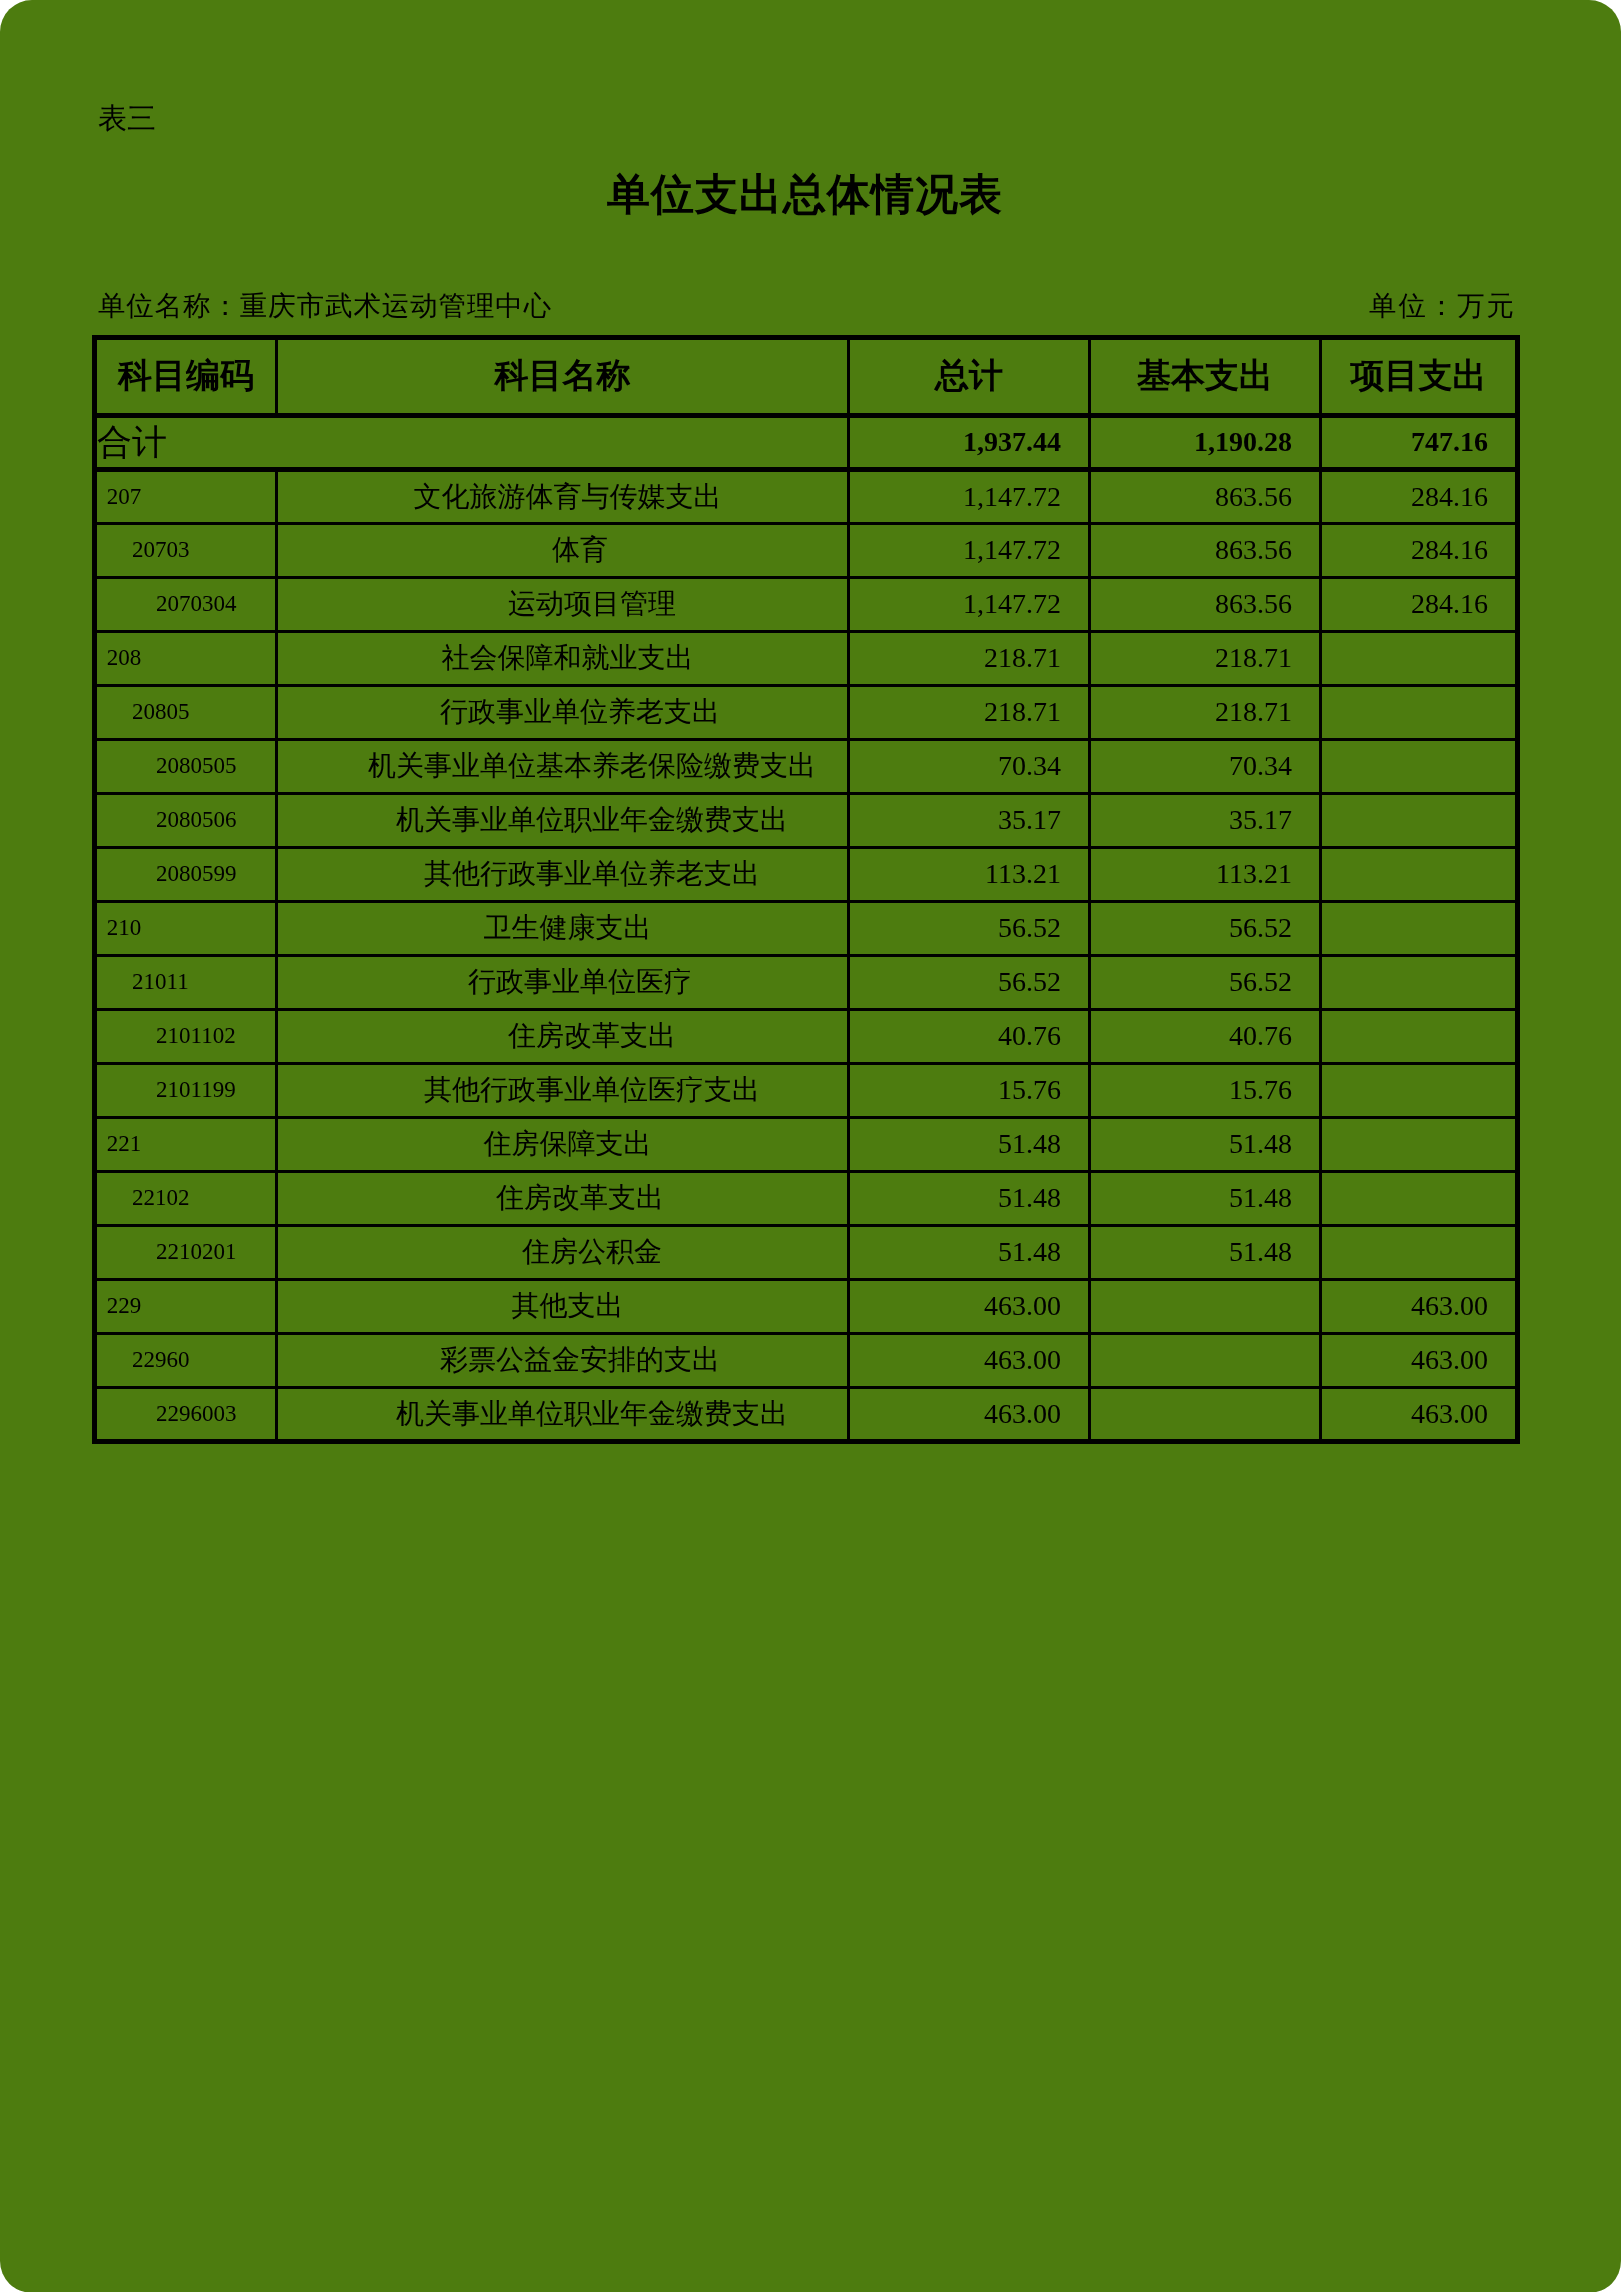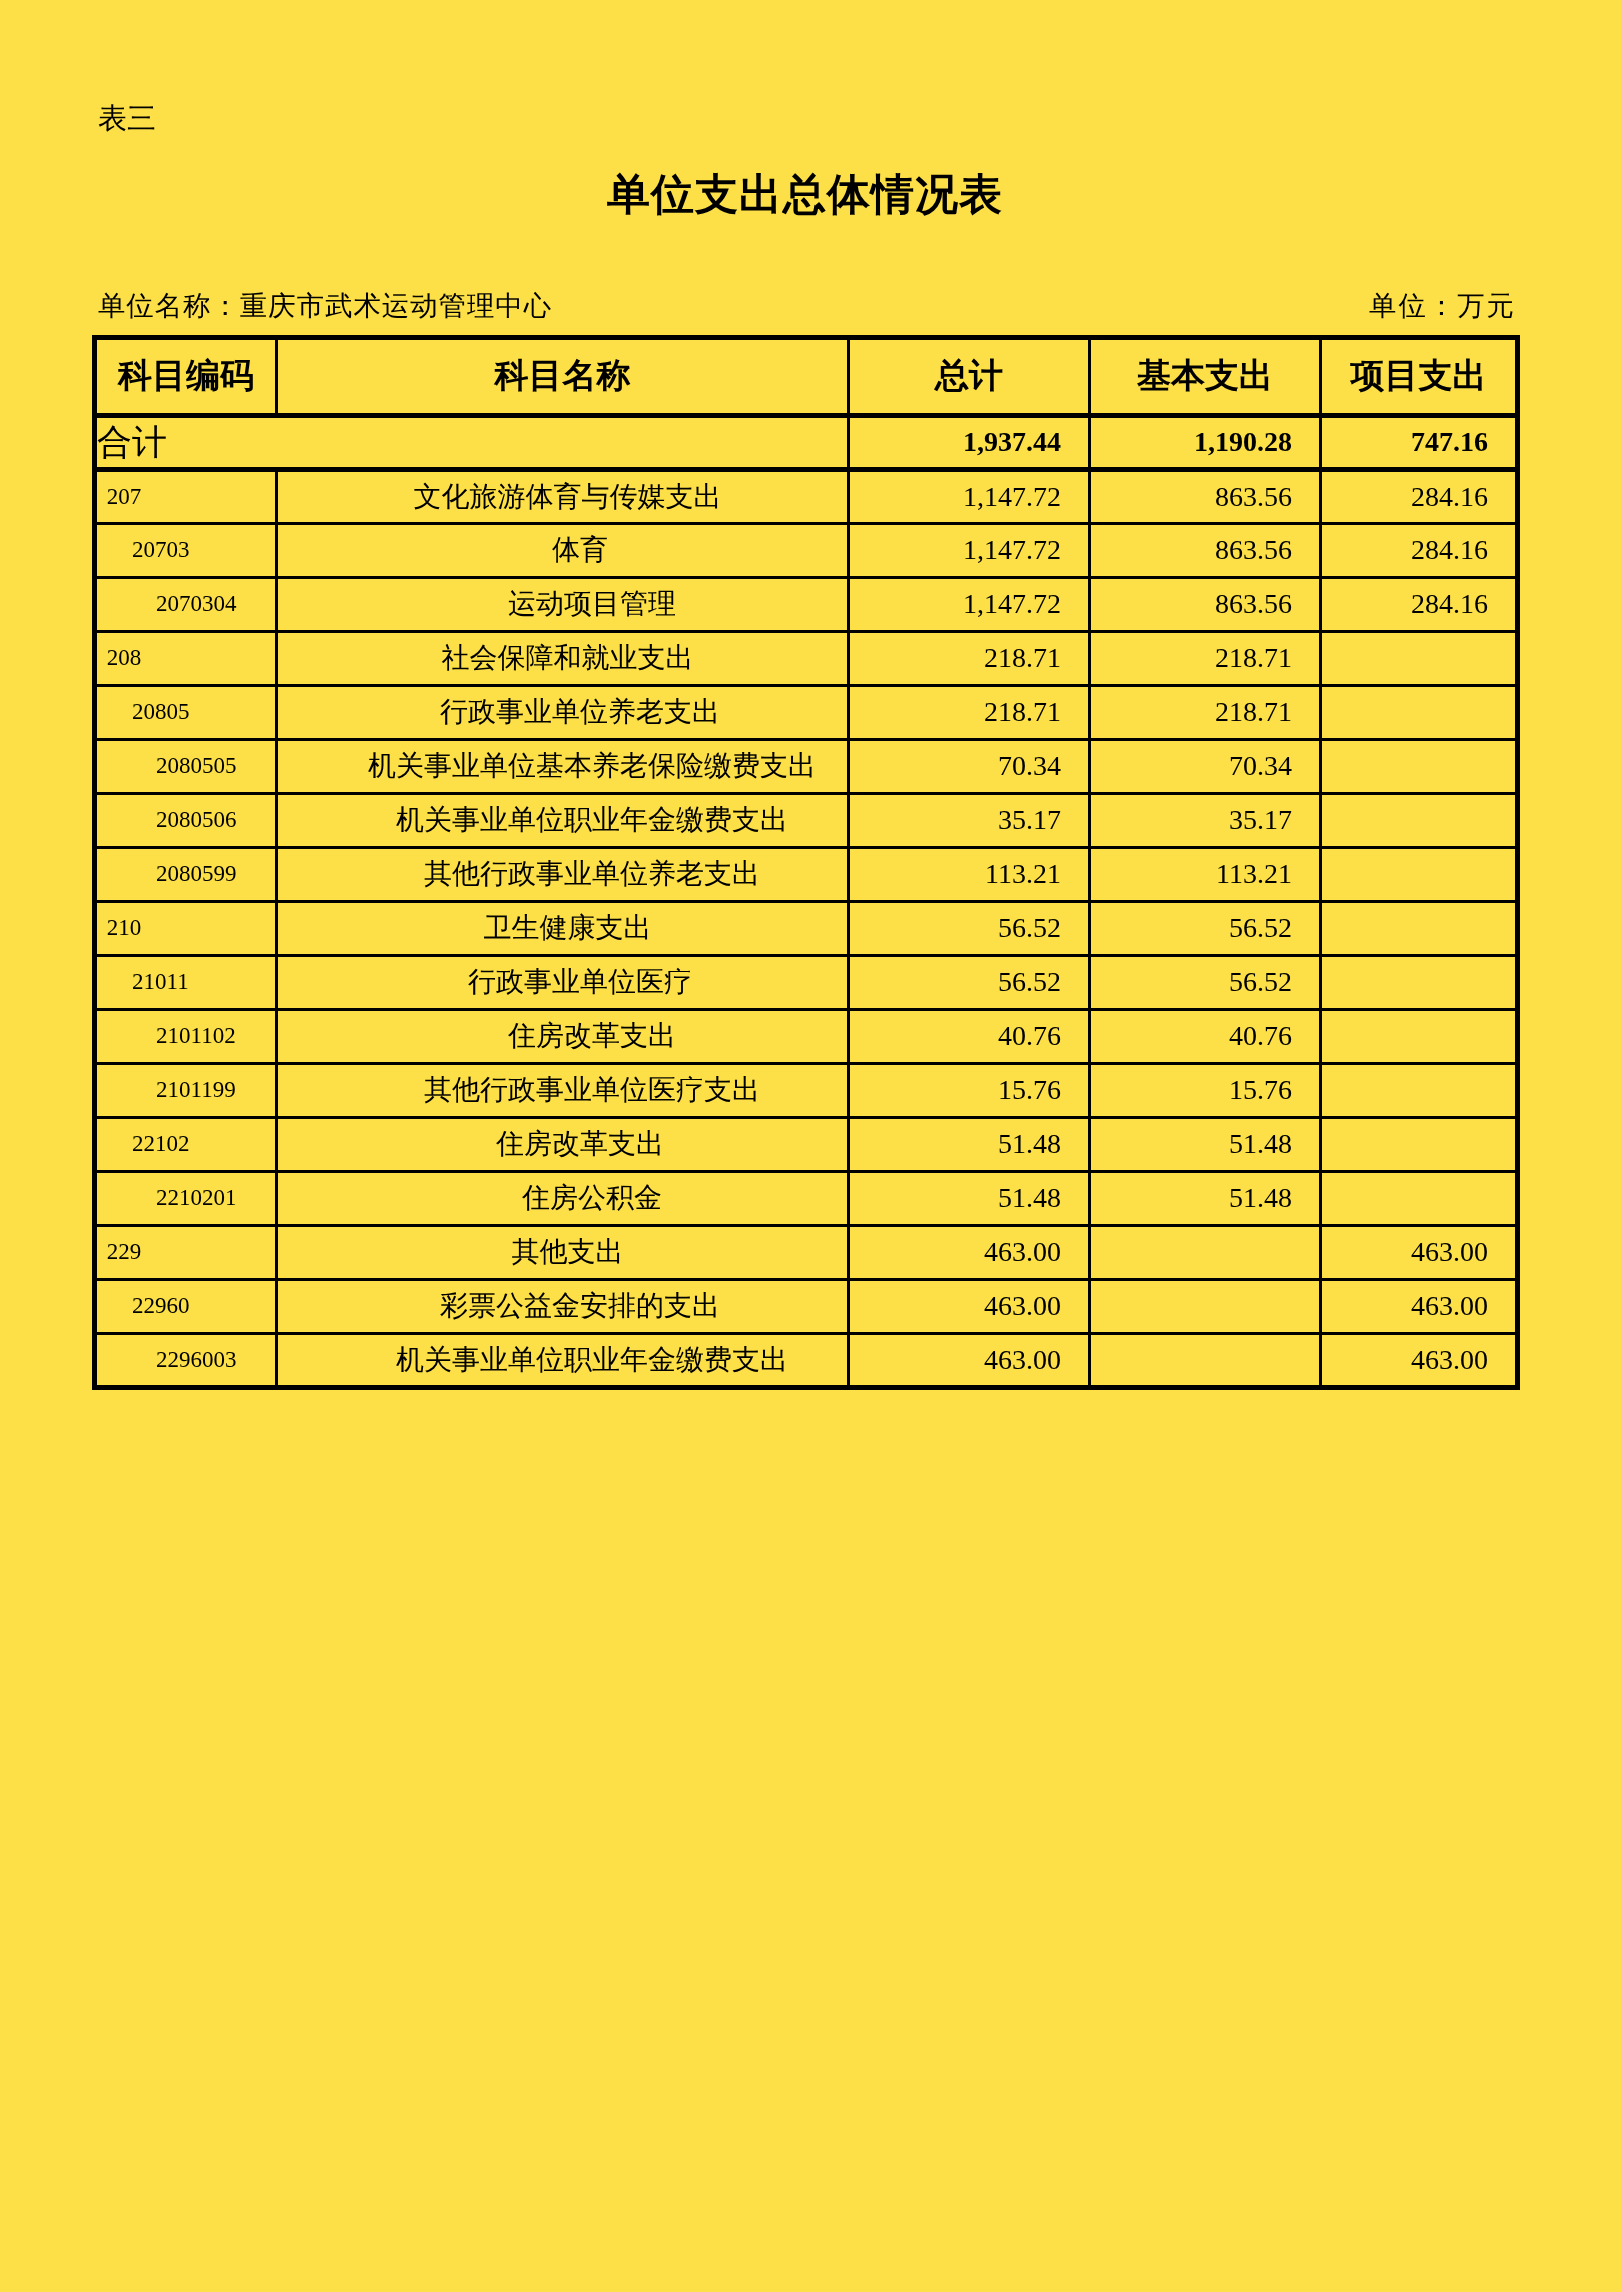--- a/index.html
+++ b/index.html
@@ -5,22 +5,23 @@
   * { margin: 0; padding: 0; box-sizing: border-box; }
   html, body {
     background: #ffffff;
     font-family: "Liberation Serif", "DejaVu Serif", serif;
     color: #000000;
   }
   .page {
     position: relative;
     width: 1621px;
     height: 2293px;
-    background: #fde047;
+    background: #4d7c0f;
     overflow: hidden;
+    border-radius: 32px;
   }
   .content {
     position: absolute;
     left: 92px;
     top: 0;
     width: 1426px;
   }
   .doc-tag {
     margin-top: 100px;
     margin-left: 5.9px;
@@ -205,20 +206,27 @@
           <td class="cell-num"></td>
         </tr>
         <tr class="data-row">
           <td class="cell-code lvl2">2101199</td>
           <td class="cell-name lvl2">其他行政事业单位医疗支出</td>
           <td class="cell-num">15.76</td>
           <td class="cell-num">15.76</td>
           <td class="cell-num"></td>
         </tr>
         <tr class="data-row">
+          <td class="cell-code lvl0">221</td>
+          <td class="cell-name lvl0">住房保障支出</td>
+          <td class="cell-num">51.48</td>
+          <td class="cell-num">51.48</td>
+          <td class="cell-num"></td>
+        </tr>
+        <tr class="data-row">
           <td class="cell-code lvl1">22102</td>
           <td class="cell-name lvl1">住房改革支出</td>
           <td class="cell-num">51.48</td>
           <td class="cell-num">51.48</td>
           <td class="cell-num"></td>
         </tr>
         <tr class="data-row">
           <td class="cell-code lvl2">2210201</td>
           <td class="cell-name lvl2">住房公积金</td>
           <td class="cell-num">51.48</td>

